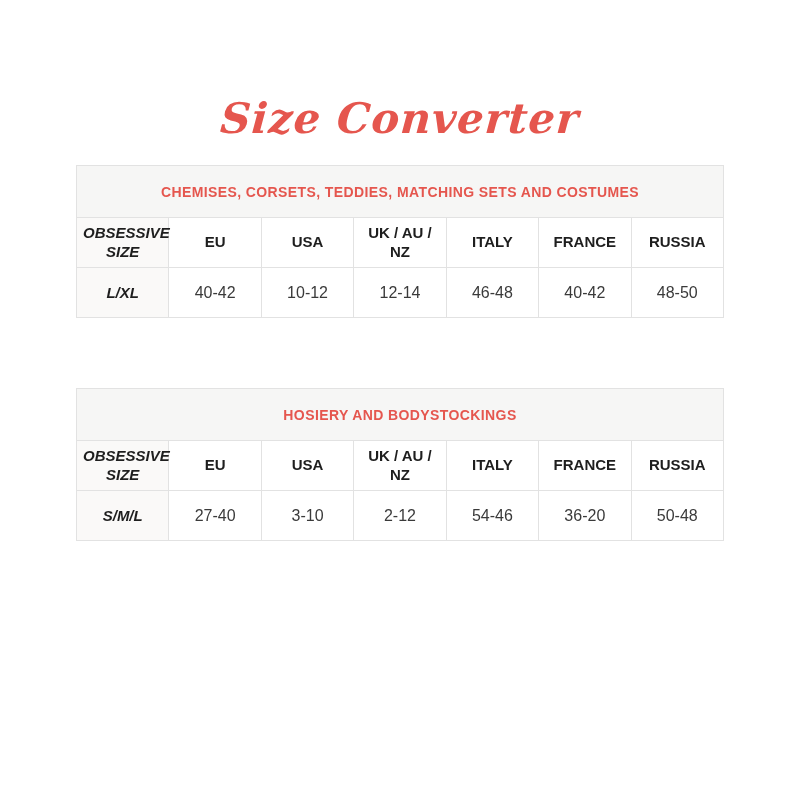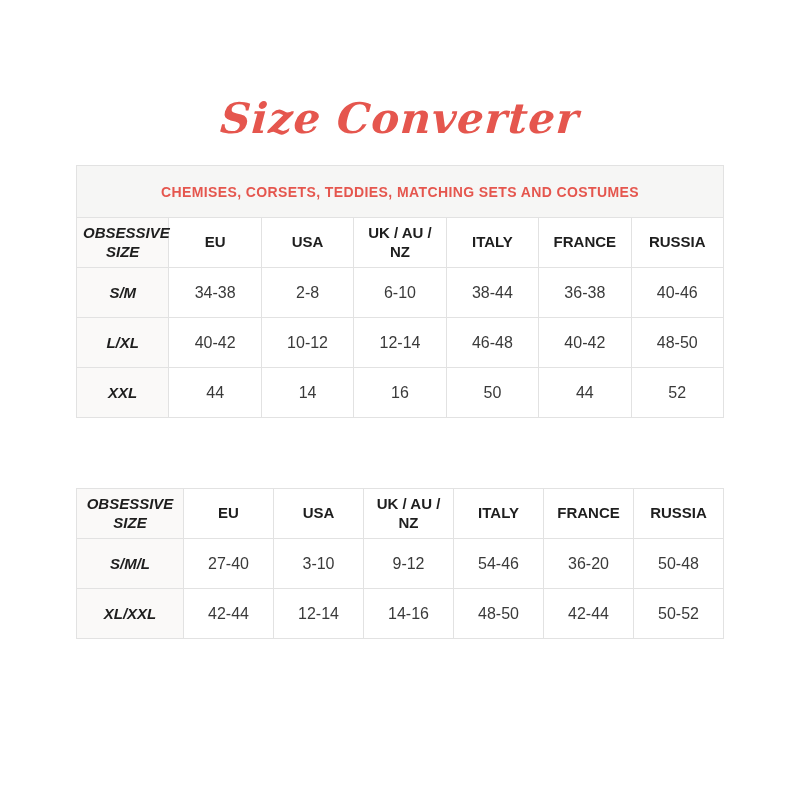--- a/index.html
+++ b/index.html
@@ -109,75 +109,51 @@
             <th class="col-header">EU</th>
             <th class="col-header">USA</th>
             <th class="col-header">UK / AU / NZ</th>
             <th class="col-header">ITALY</th>
             <th class="col-header">FRANCE</th>
             <th class="col-header">RUSSIA</th>
           </tr>
         </thead>
         <tbody>
           <tr>
-            <th class="row-label" scope="row">S/M</th>
-            <td class="size-cell">34-38</td>
-            <td class="size-cell">2-8</td>
-            <td class="size-cell">6-10</td>
-            <td class="size-cell">38-44</td>
-            <td class="size-cell">36-38</td>
-            <td class="size-cell">40-46</td>
-          </tr>
-          <tr>
             <th class="row-label" scope="row">L/XL</th>
             <td class="size-cell">40-42</td>
             <td class="size-cell">10-12</td>
             <td class="size-cell">12-14</td>
             <td class="size-cell">46-48</td>
             <td class="size-cell">40-42</td>
             <td class="size-cell">48-50</td>
           </tr>
-          <tr>
-            <th class="row-label" scope="row">XXL</th>
-            <td class="size-cell">44</td>
-            <td class="size-cell">14</td>
-            <td class="size-cell">16</td>
-            <td class="size-cell">50</td>
-            <td class="size-cell">44</td>
-            <td class="size-cell">52</td>
-          </tr>
         </tbody>
       </table>
       <table class="size-table">
         <thead>
+          <tr>
+            <th class="table-title" colspan="7">HOSIERY AND BODYSTOCKINGS</th>
+          </tr>
           <tr>
             <th class="col-header">OBSESSIVE SIZE</th>
             <th class="col-header">EU</th>
             <th class="col-header">USA</th>
             <th class="col-header">UK / AU / NZ</th>
             <th class="col-header">ITALY</th>
             <th class="col-header">FRANCE</th>
             <th class="col-header">RUSSIA</th>
           </tr>
         </thead>
         <tbody>
           <tr>
             <th class="row-label" scope="row">S/M/L</th>
             <td class="size-cell">27-40</td>
             <td class="size-cell">3-10</td>
-            <td class="size-cell">9-12</td>
+            <td class="size-cell">2-12</td>
             <td class="size-cell">54-46</td>
             <td class="size-cell">36-20</td>
             <td class="size-cell">50-48</td>
-          </tr>
-          <tr>
-            <th class="row-label" scope="row">XL/XXL</th>
-            <td class="size-cell">42-44</td>
-            <td class="size-cell">12-14</td>
-            <td class="size-cell">14-16</td>
-            <td class="size-cell">48-50</td>
-            <td class="size-cell">42-44</td>
-            <td class="size-cell">50-52</td>
           </tr>
         </tbody>
       </table>
     </div>
 </div>
 
 </body></html>

